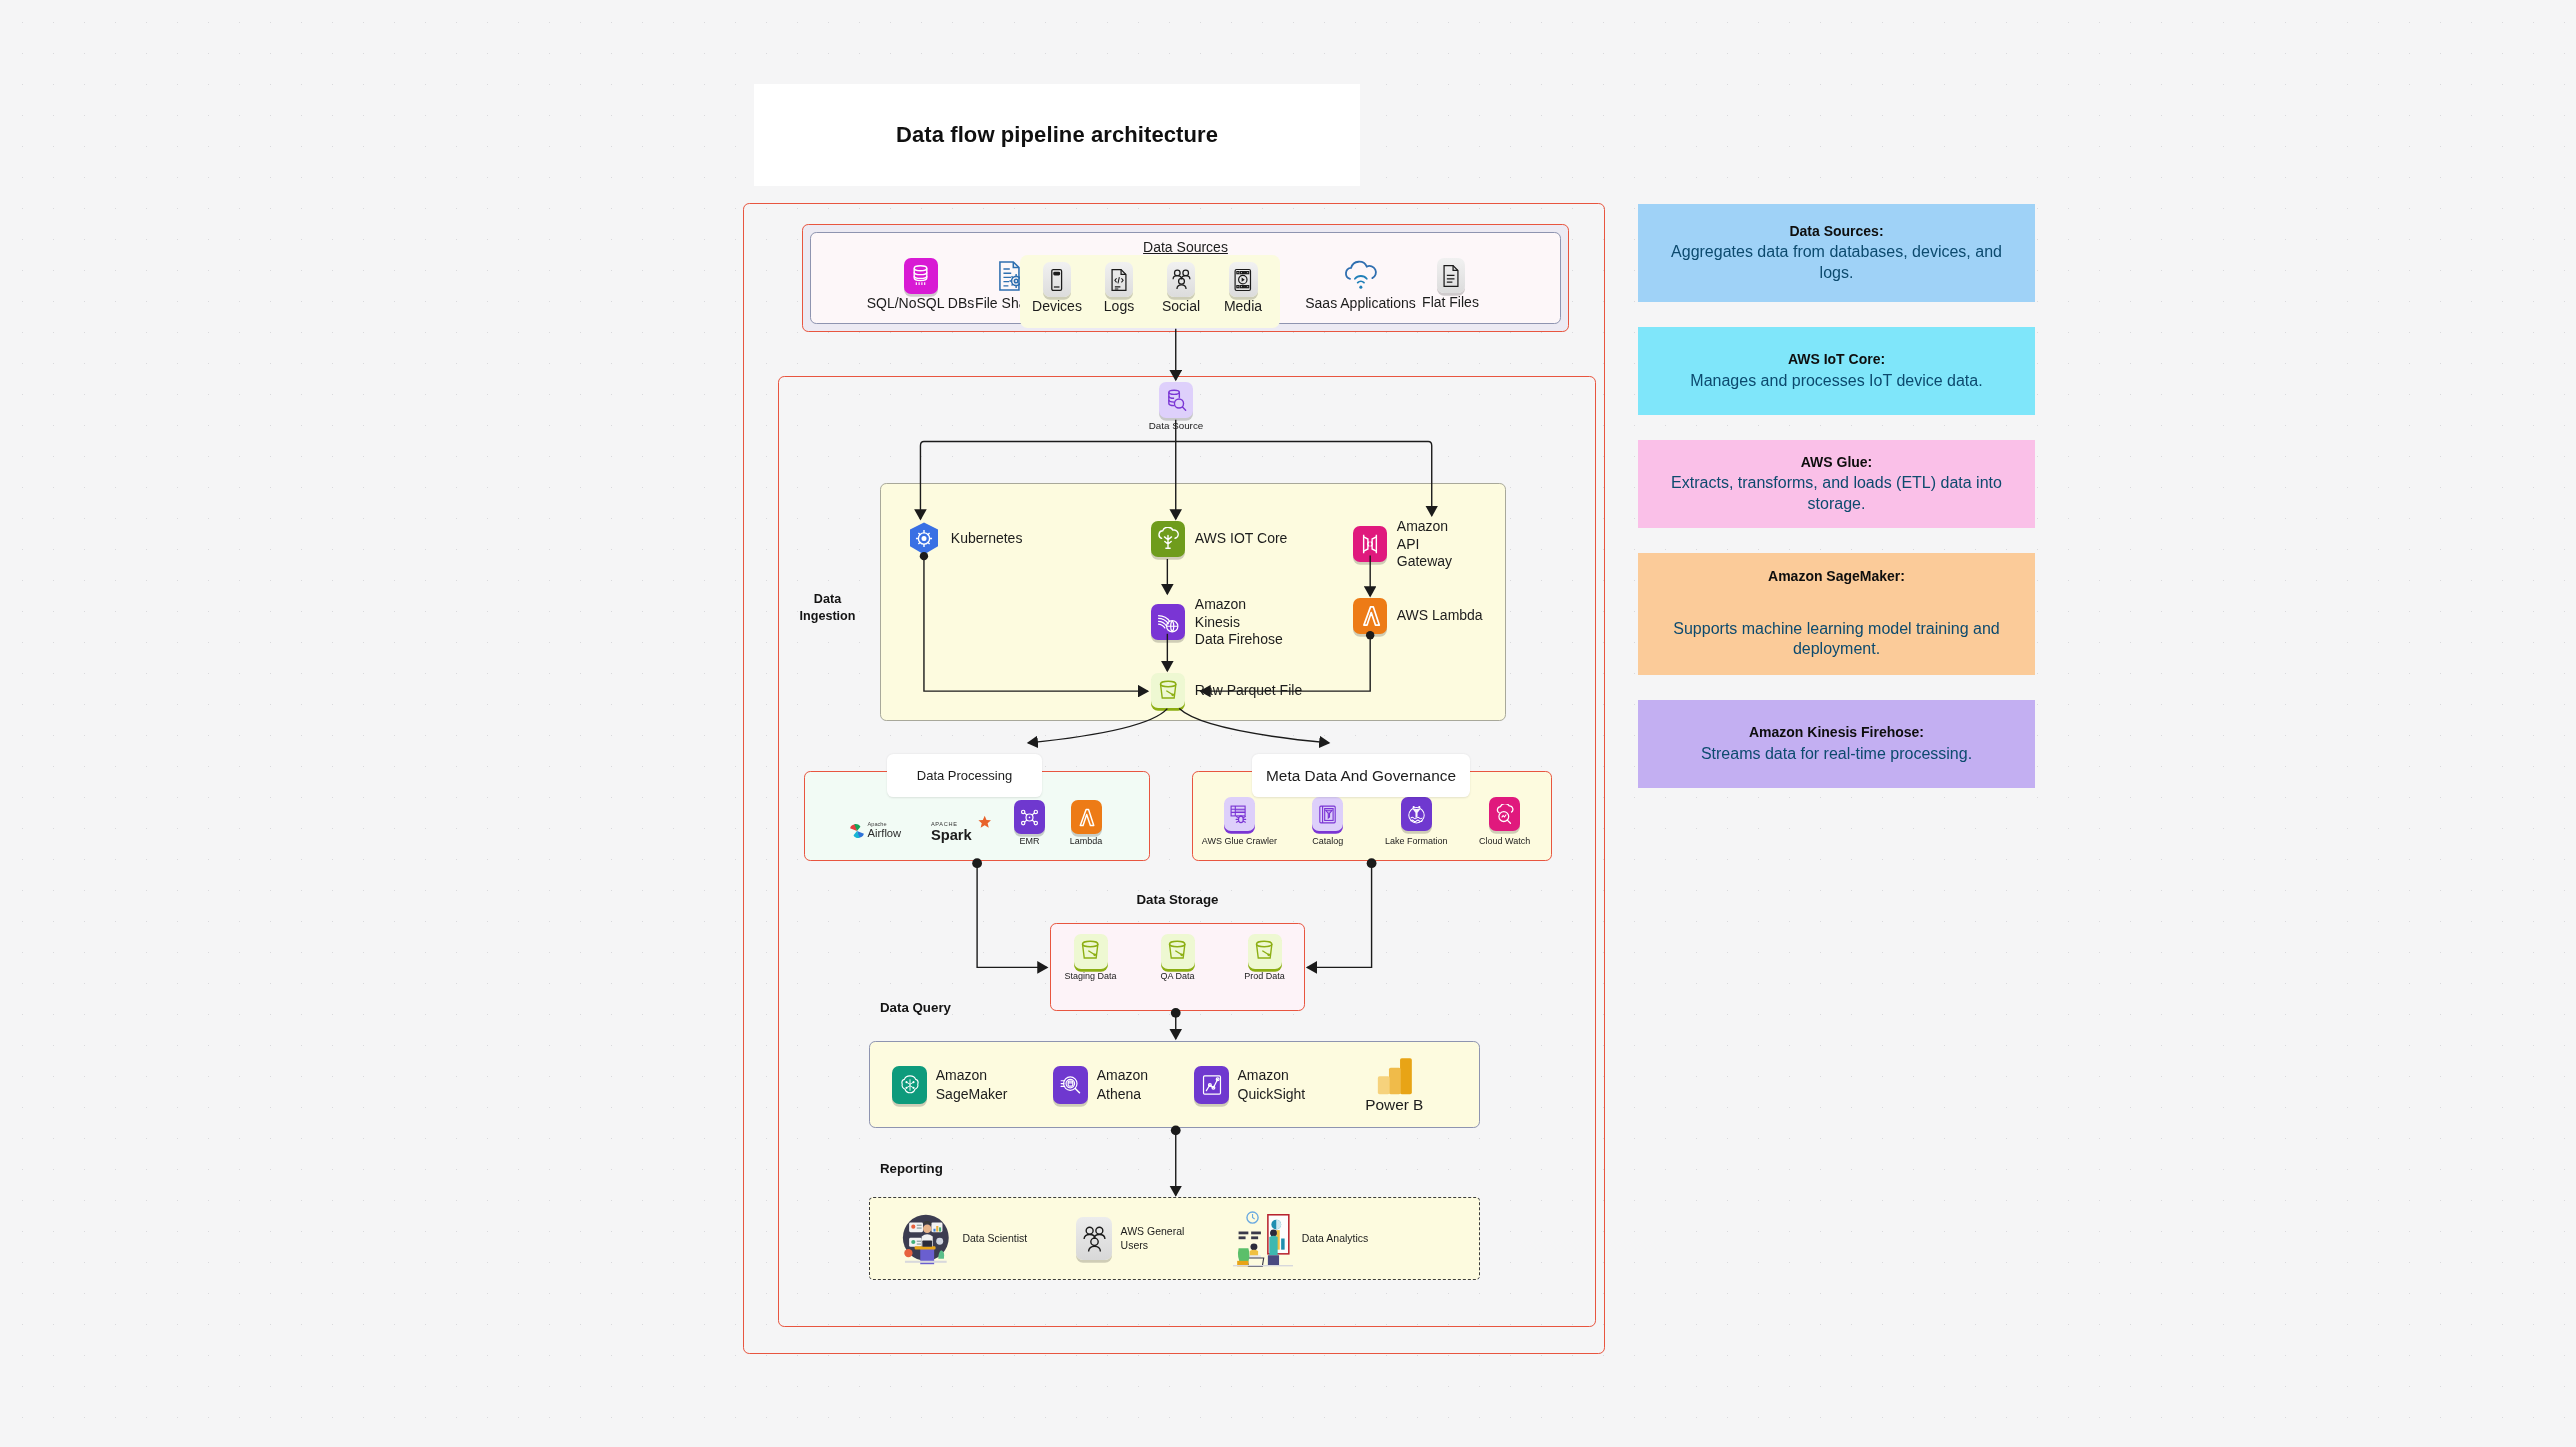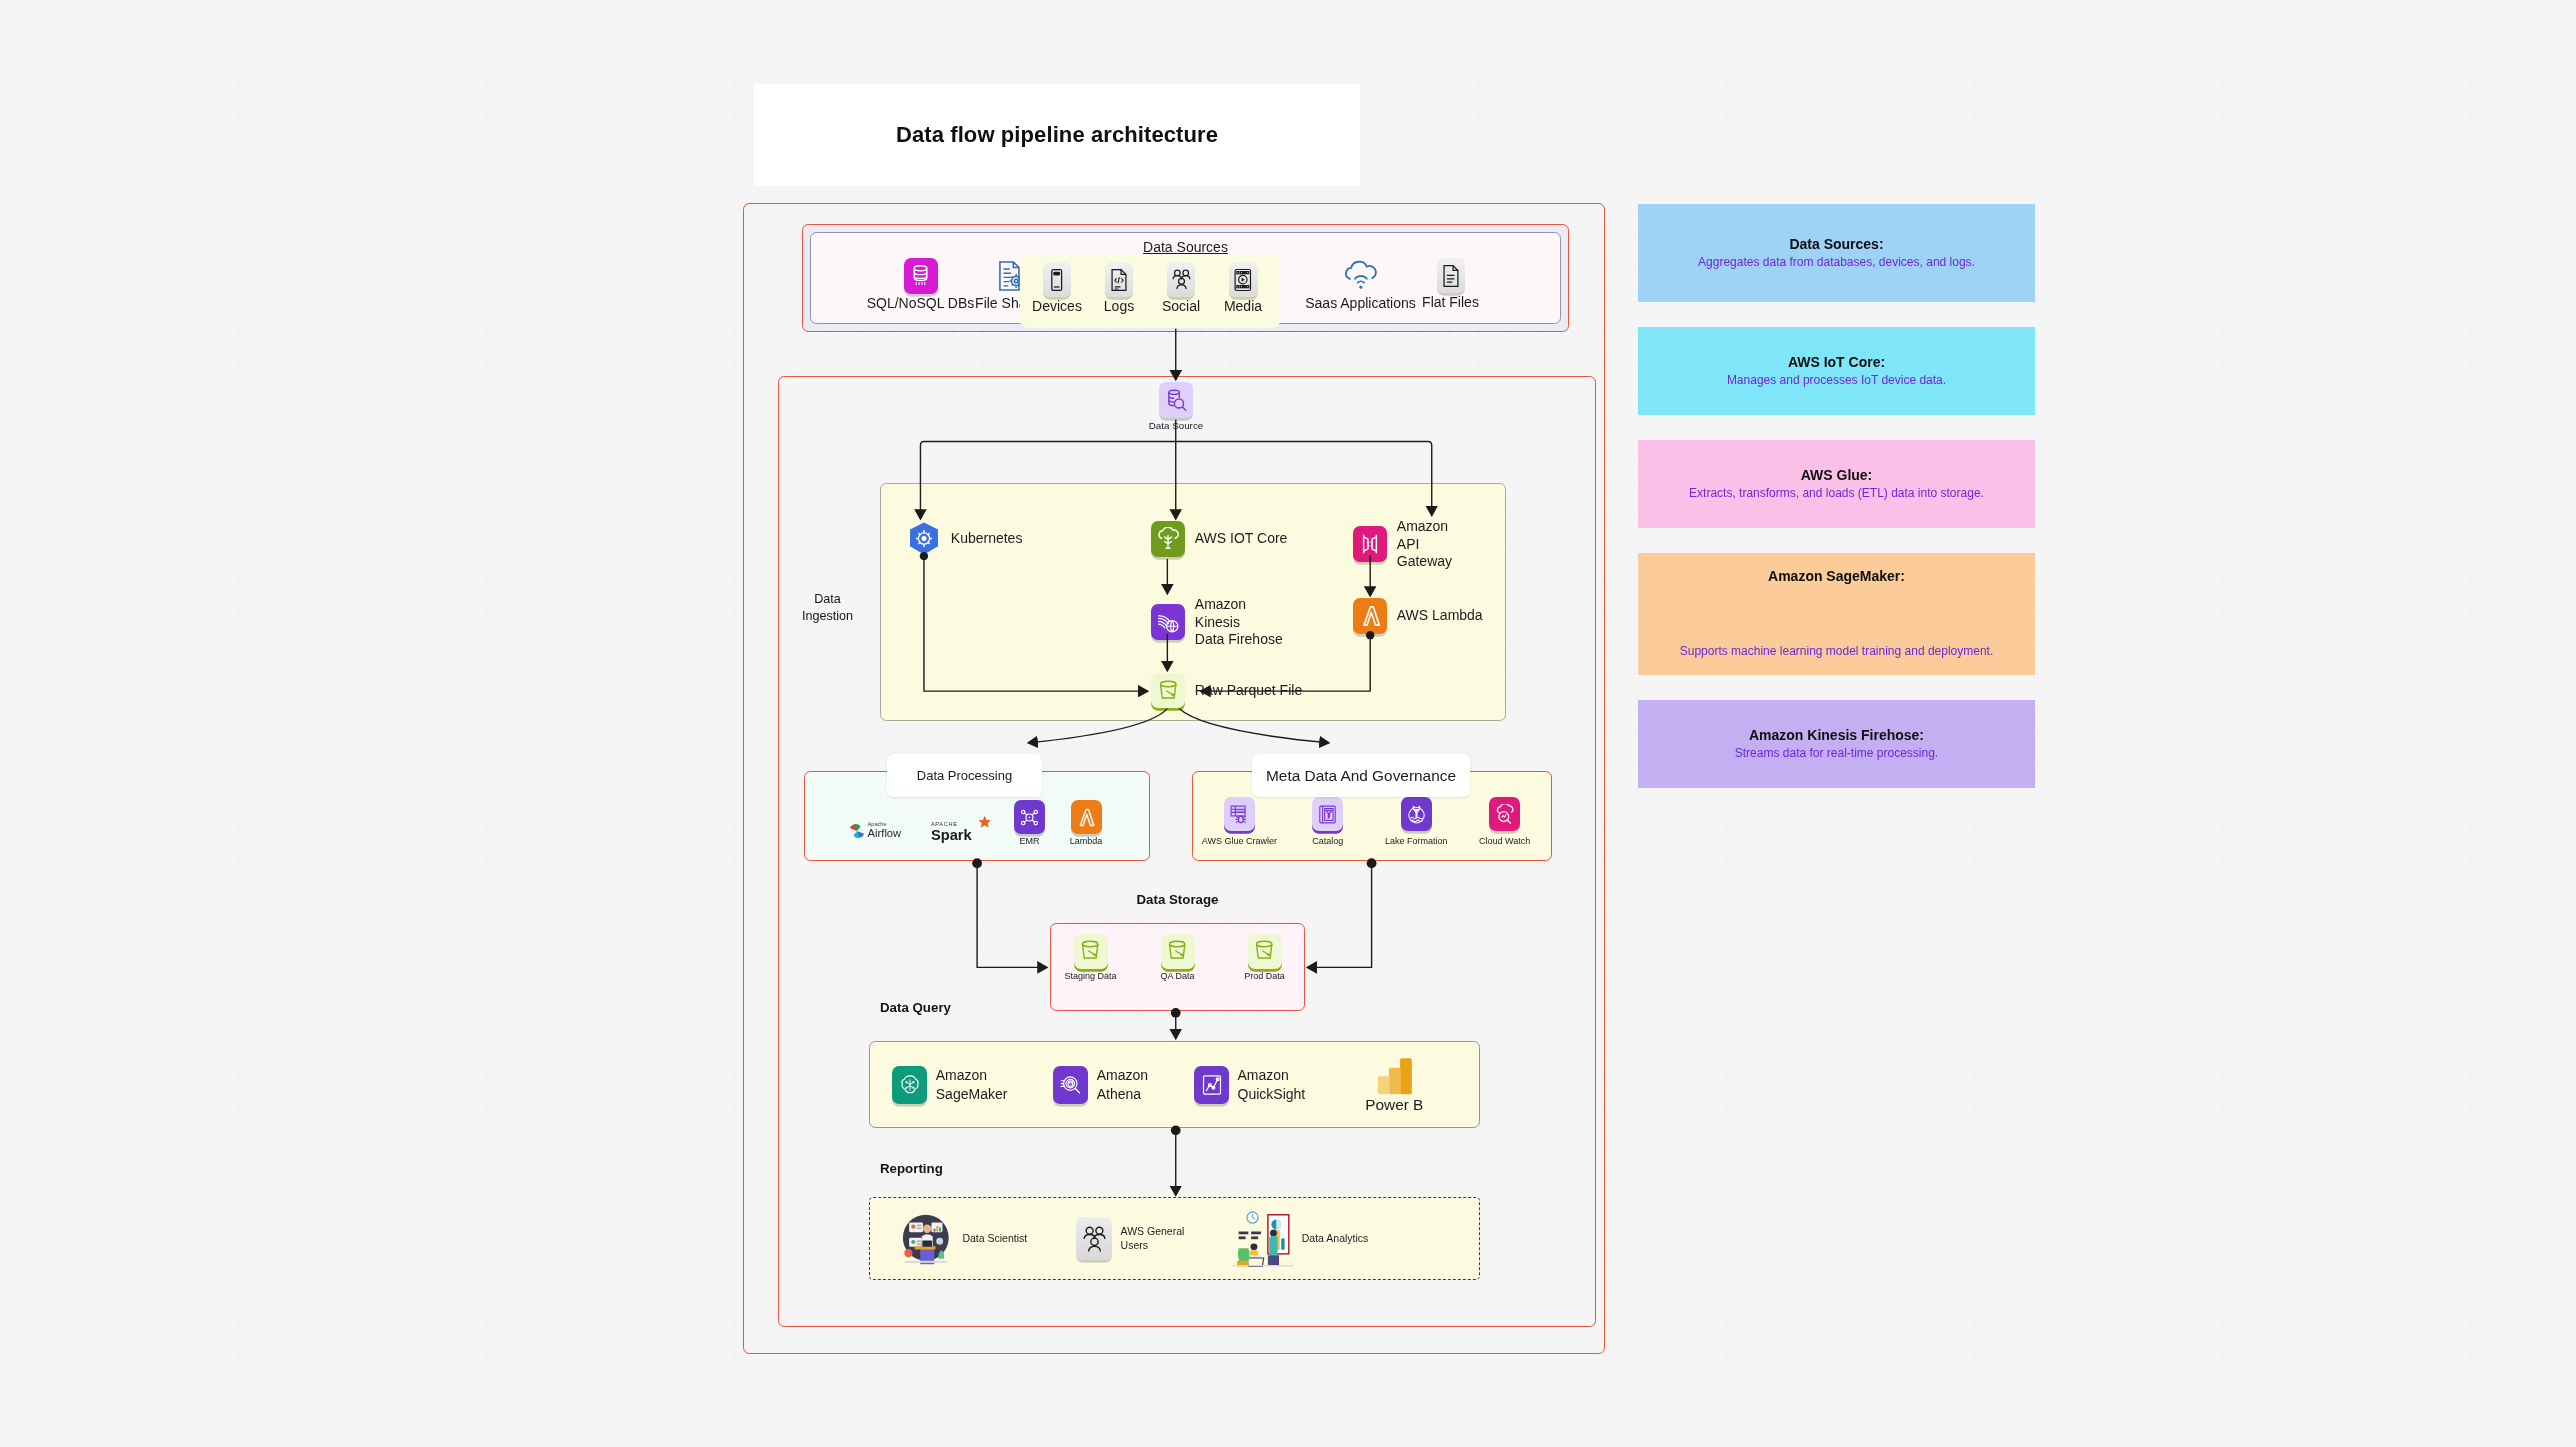--- a/index.html
+++ b/index.html
@@ -90,21 +90,21 @@
     position: absolute; left: 1148px; top: 382px;
     width: 56px; display: flex; flex-direction: column;
     align-items: center; gap: 2.1px;
   }
   #data-source-node .lbl { font-size: 9.8px; color: #1c1c1c; }
 
   
   #ingestion-label {
     position: absolute; left: 782px; top: 591px;
     width: 91px; text-align: center;
-    font-size: 12.6px; font-weight: normal; color: #141414; line-height: 1.35;
+    font-size: 12.6px; font-weight: bold; color: #141414; line-height: 1.35;
   }
   #ingestion-box {
     position: absolute; left: 880px; top: 483px;
     width: 626px; height: 238px;
     background: #fdfbdf; border: 1px solid #a8a89a; border-radius: 6.3px;
   }
   .ing-node { position: absolute; display: flex; align-items: center; gap: 9.8px; }
   .ing-node .lbl { font-size: 14px; color: #1c1c1c; line-height: 1.25; }
 
   
@@ -205,21 +205,21 @@
 
   
   #legend { position: absolute; left: 1638px; top: 204px; width: 397px; }
   .legend-card {
     width: 397px; margin-bottom: 25px;
     padding: 15.4px 18px;
     display: flex; flex-direction: column; justify-content: center;
     text-align: center;
   }
   .legend-card .t { font-size: 14px; font-weight: bold; color: #0e0e0e; margin-bottom: 3.5px; }
-  .legend-card .d { font-size: 12px; color: #6d28d9; line-height: 1.28; }
+  .legend-card .d { font-size: 16px; color: #0c4a6e; line-height: 1.28; }
 
   
   .tile {
     border-radius: 7px; display: flex; align-items: center; justify-content: center;
     flex: none;
   }
   .tile svg { display: block; }
   .shadowtile { box-shadow: 0 2.8px 0 rgba(0,0,0,.18); }
 
   

